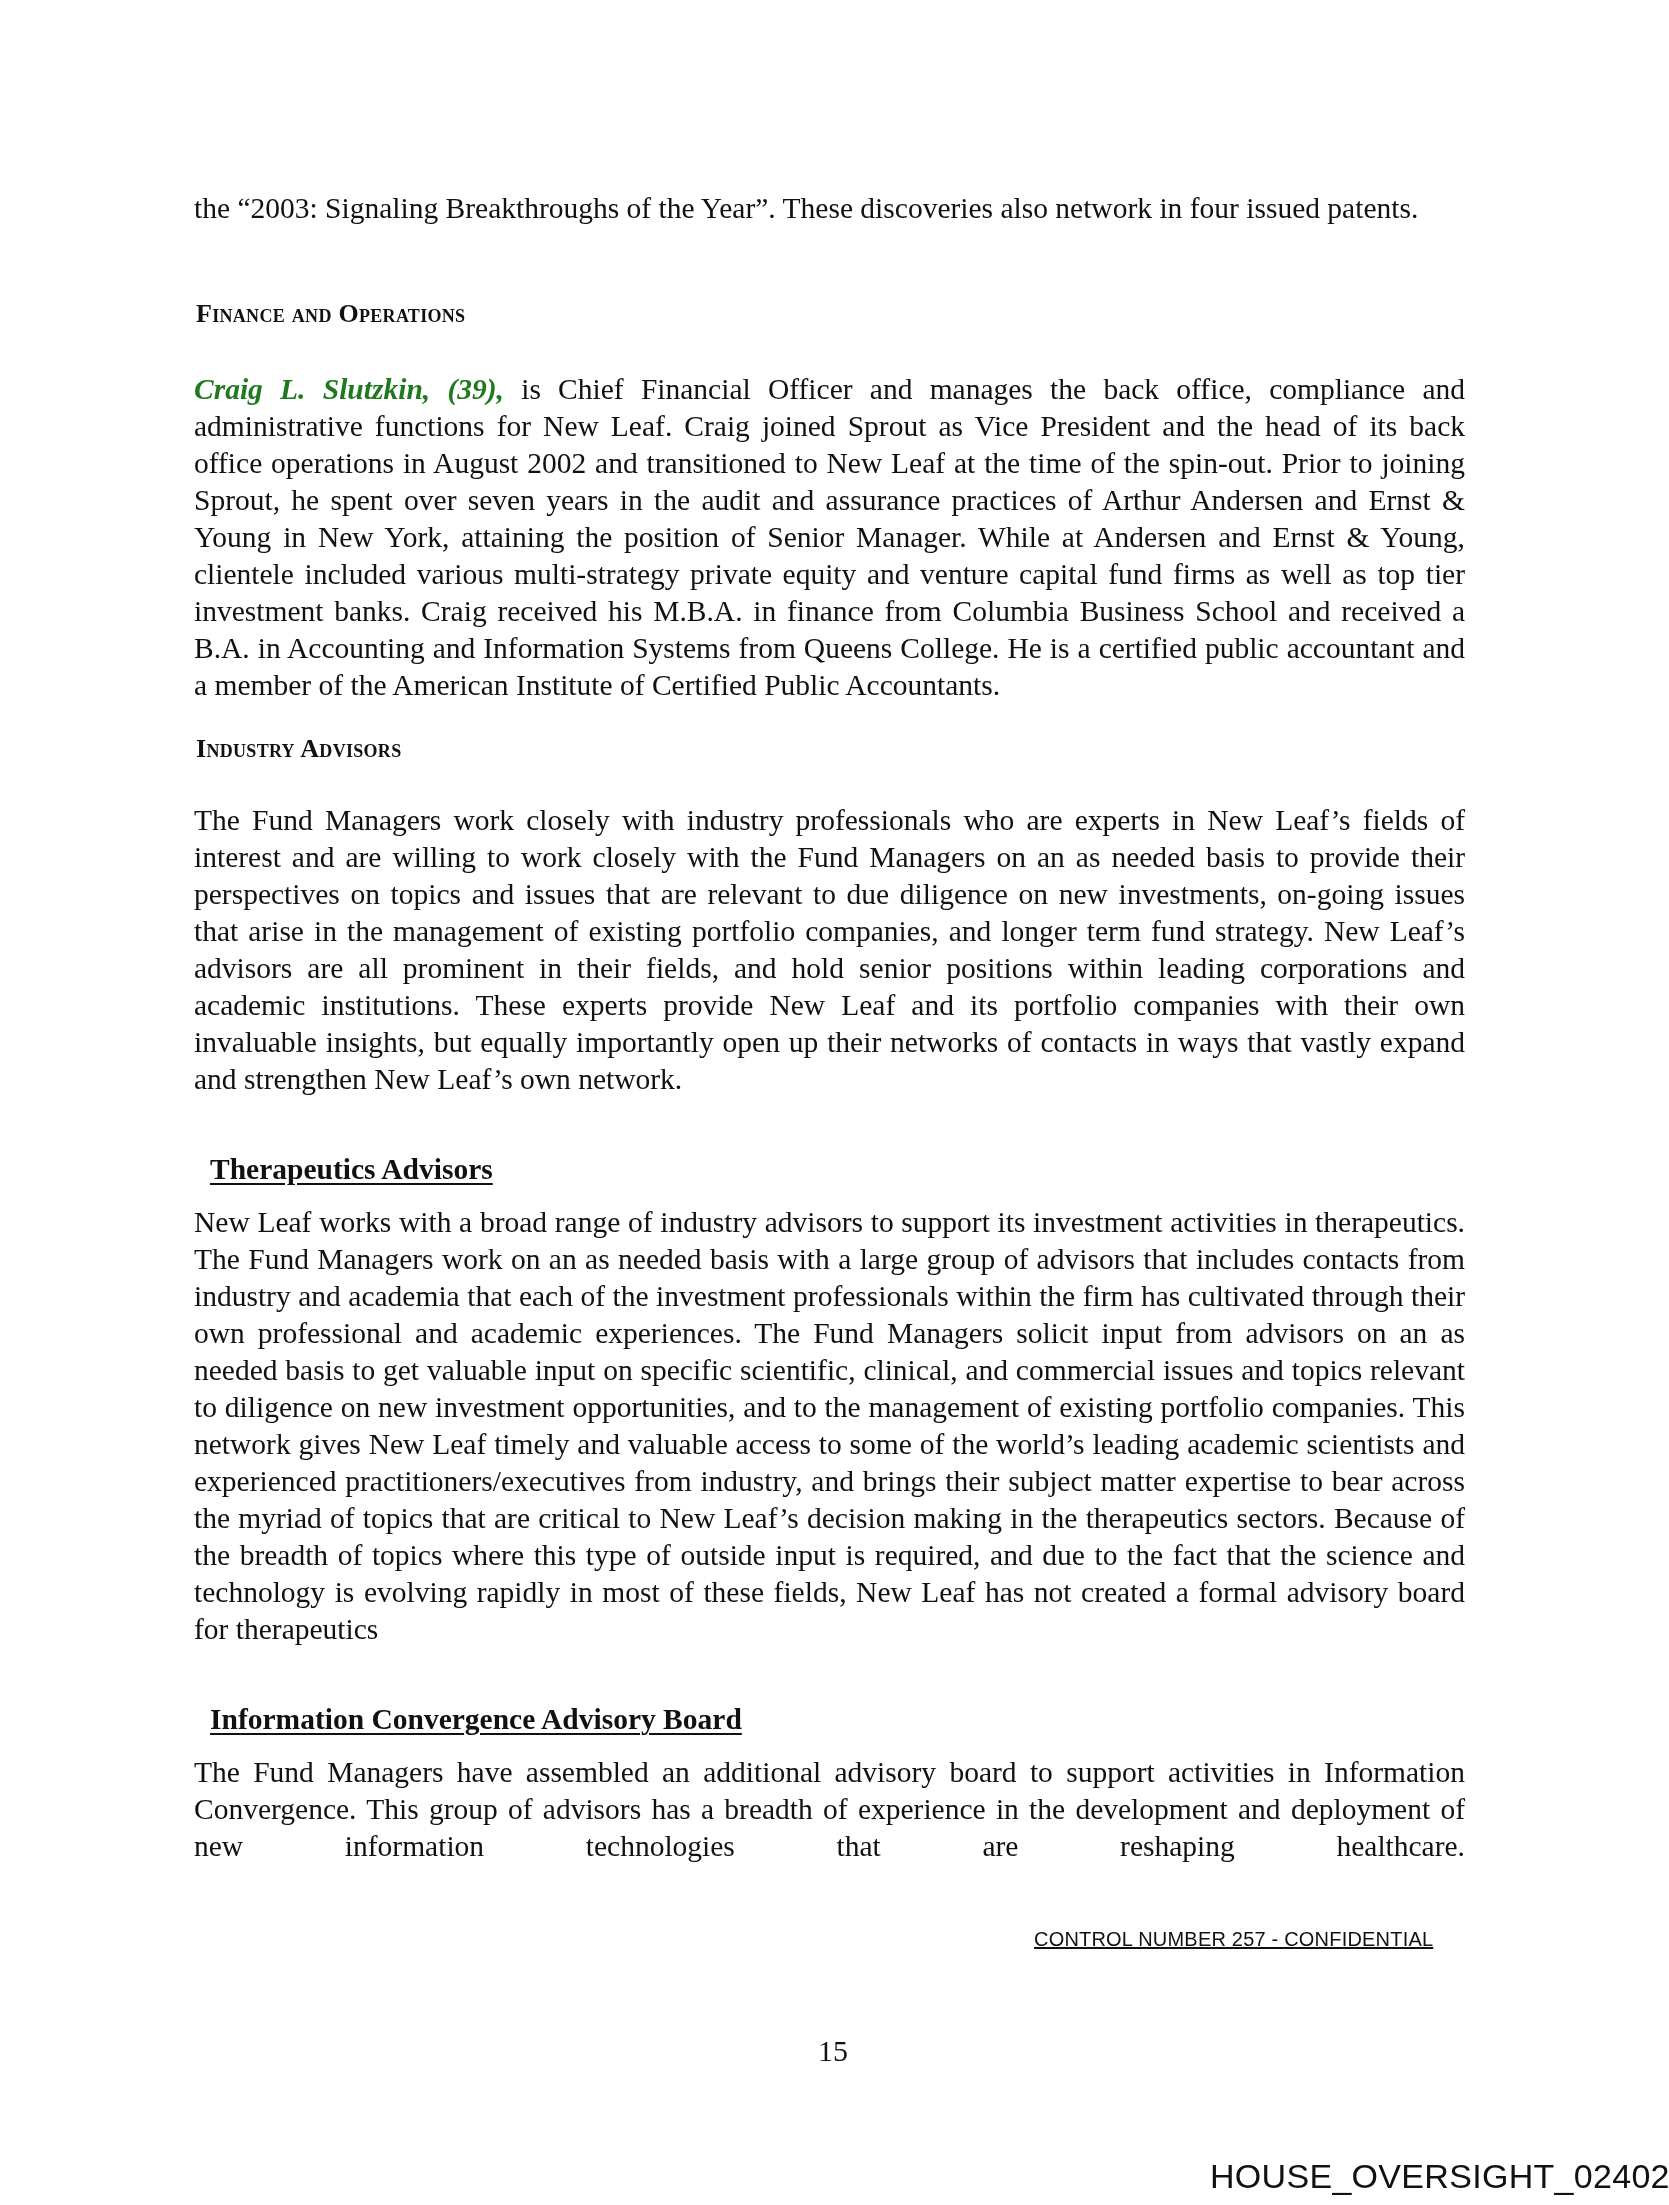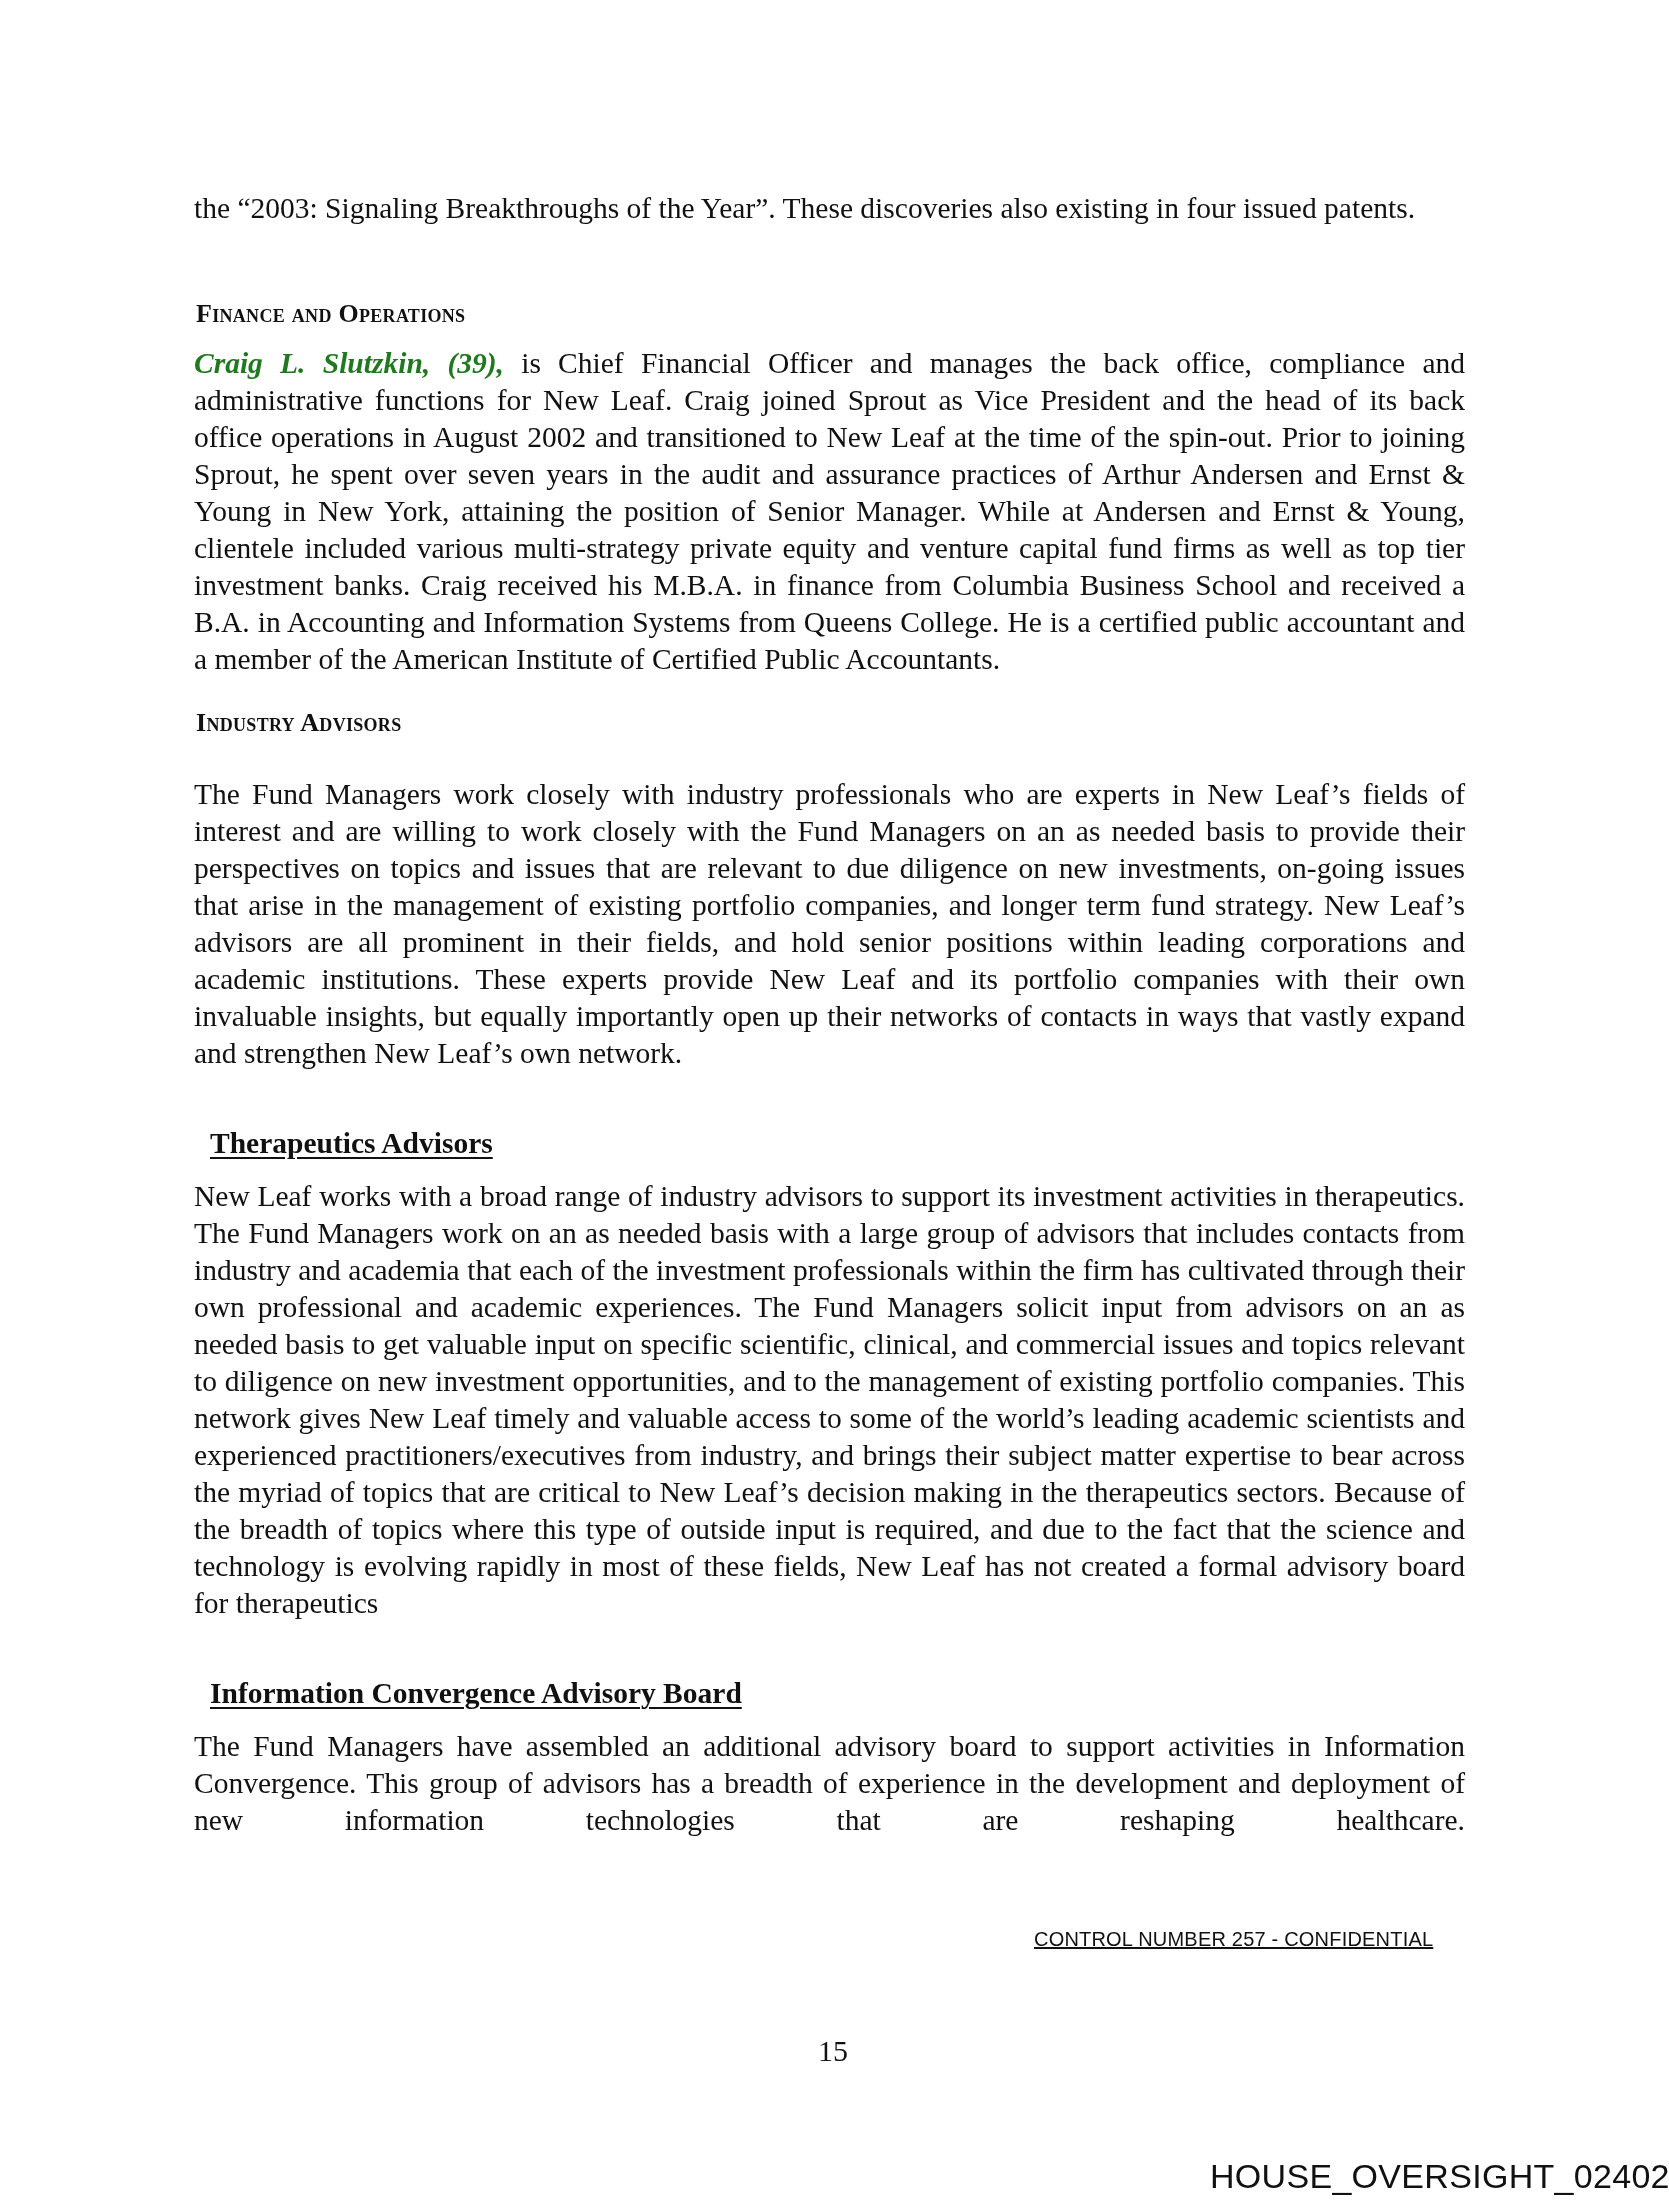--- a/index.html
+++ b/index.html
@@ -47,21 +47,21 @@
       margin: 16px;
       display: inline-block;
     }
     .name-highlight {
       color: #1f7a1f;
       font-style: italic;
       font-weight: bold;
     }
     #intro-para { }
     #finance-heading { margin-top: 71px; }
-    #finance-para { margin-top: 16px; }
+    #finance-para { margin-top: 42px; }
     #industry-heading { margin-top: 29px; }
     #industry-para { margin-top: 38px; }
     #therapeutics-block { margin-top: 37px; }
     #infoconv-block { margin-top: 37px; }
 
     .footer-page-number {
       position: absolute;
       left: 818px;
       top: 2034px;
       font-size: 30px;
@@ -86,21 +86,21 @@
       font-family: "Liberation Sans", "DejaVu Sans", sans-serif;
       color: #111;
       letter-spacing: 0.3px;
     }
   </style>
 </head>
 <body>
 
 <div class="page">
 
-  <p id="intro-para" class="para last-left">the “2003: Signaling Breakthroughs of the Year”. These discoveries also existing in four issued patents.</p>
+  <p id="intro-para" class="para last-left">the “2003: Signaling Breakthroughs of the Year”. These discoveries also network in four issued patents.</p>
 
   <h2 id="finance-heading" class="heading">Finance and Operations</h2>
 
   <p id="finance-para" class="para last-left"><span class="name-highlight" style="color: rgb(31, 122, 31);">Craig L. Slutzkin, (39),</span><span> is Chief Financial Officer and manages the back office, compliance and administrative functions for New Leaf.  Craig joined Sprout as Vice President and the head of its back office operations in August 2002 and transitioned to New Leaf at the time of the spin-out.  Prior to joining Sprout, he spent over seven years in the audit and assurance practices of Arthur Andersen and Ernst &amp; Young in New York, attaining the position of Senior Manager.  While at Andersen and Ernst &amp; Young, clientele included various multi-strategy private equity and venture capital fund firms as well as top tier investment banks.  Craig received his M.B.A. in finance from Columbia Business School and received a B.A. in Accounting and Information Systems from Queens College.  He is a certified public accountant and a member of the American Institute of Certified Public Accountants.</span></p>
 
   <h2 id="industry-heading" class="heading">Industry Advisors</h2>
 
   <p id="industry-para" class="para last-left">The Fund Managers work closely with industry professionals who are experts in New Leaf’s fields of interest and are willing to work closely with the Fund Managers on an as needed basis to provide their perspectives on topics and issues that are relevant to due diligence on new investments, on-going issues that arise in the management of existing portfolio companies, and longer term fund strategy.  New Leaf’s advisors are all prominent in their fields, and hold senior positions within leading corporations and academic institutions.  These experts provide New Leaf and its portfolio companies with their own invaluable insights, but equally importantly open up their networks of contacts in ways that vastly expand and strengthen New Leaf’s own network.</p>
 
   <div id="therapeutics-block">

